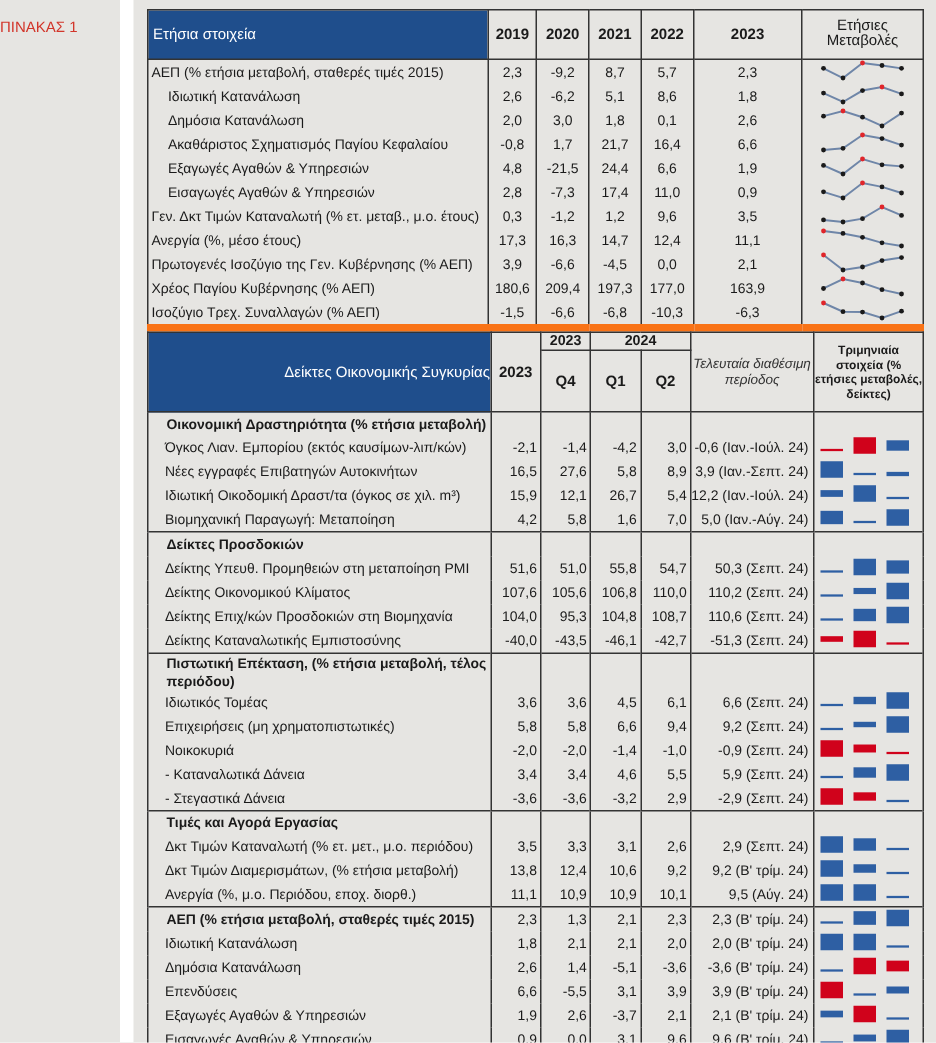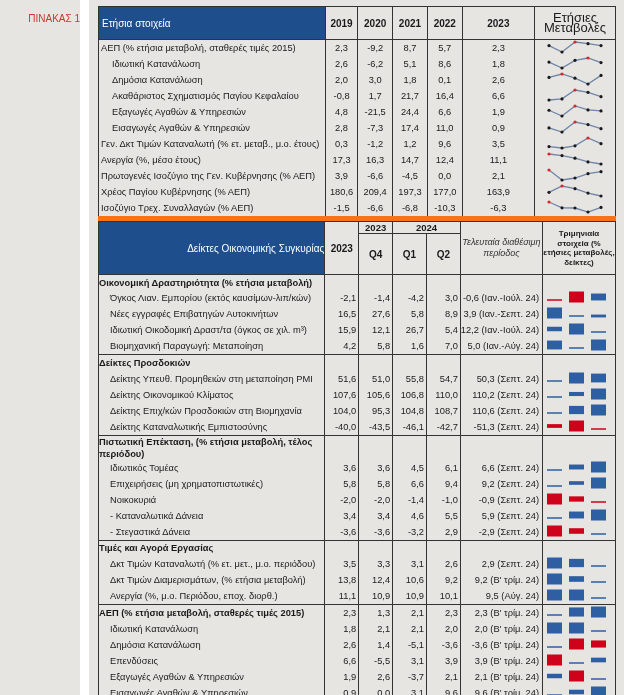--- a/index.html
+++ b/index.html
@@ -1,45 +1,45 @@
 <!DOCTYPE html>
 <html><head>
 <meta charset="utf-8">
 <style>
   html,body{margin:0;padding:0;}
   body{width:624px;height:695px;background:#fff;position:relative;overflow:hidden;
        font-family:"Liberation Sans",sans-serif;color:#1a1a1a;}
   .side{position:absolute;left:0;top:0;width:80px;height:695px;background:#e6e5e2;}
-  .side-title{position:absolute;left:0;width:80px;top:13px;text-align:right;
+  .side-title{position:absolute;left:0;width:80px;top:13px;text-align:left;
        font-size:10px;color:#d2352a;}
   .side-source{position:absolute;left:2px;width:76px;top:604px;text-align:center;
        font-size:9px;line-height:11px;color:#222;}
   .side-source .ul{text-decoration:underline wavy #d2352a;}
   .main{position:absolute;left:89px;top:0;width:535px;height:695px;background:#e6e5e2;}
 
   table{border-collapse:collapse;position:absolute;font-size:9.3px;}
   td,th{padding:0;white-space:nowrap;}
   
   #t1{left:98px;top:6px;width:518px;}
   #t1 th{height:32px;font-weight:bold;font-size:10px;border:1px solid #333;background:#e6e5e2;margin-top:12px;}
   #t1 th.blue{background:#1f4e8c;color:#fff;text-align:left;padding-left:3px;font-size:10px;font-weight:normal;}
-  #t1 th.spark-h{font-size:13px;line-height:10px;font-weight:normal;}
+  #t1 th.spark-h{font-size:10px;line-height:10px;font-weight:normal;}
   #t1 td{height:14.6px;border-left:1px solid #333;border-right:1px solid #333;text-align:center;}
   #t1 td.lbl{text-align:left;padding-left:2px;}
   #t1 td.lbl.ind{padding-left:13px;}
   #t1 tr:last-child td{border-bottom:5px solid #f97316;}
   #t1 td.sp{padding:0;}
   
   #t2{left:98px;top:221px;width:518px;}
   #t2 th{border:1px solid #333;font-weight:bold;font-size:10px;background:#e6e5e2;}
   #t2 th.blue{background:#1f4e8c;color:#fff;text-align:right;padding-left:3px;font-weight:normal;}
   #t2 th.it{font-style:italic;font-weight:normal;font-size:9px;line-height:11px;color:#333;}
   #t2 th.q{font-size:8px;line-height:9.5px;}
   #t2 td{height:15.4px;border-left:1px solid #333;border-right:1px solid #333;text-align:right;padding-right:2px;}
-  #t2 td.lbl{text-align:left;padding-left:0;padding-right:0;}
+  #t2 td.lbl{text-align:left;padding-left:12px;padding-right:0;}
   #t2 td.lbl.ind{padding-left:11px;}
   #t2 td.lbl.sec{font-weight:bold;}
   #t2 td.per{padding-right:3px;}
   #t2 tr.secrow td{border-top:1px solid #333;}
   #t2 tr:last-child td{border-bottom:1px solid #333;}
   #t2 td.bars{padding:0;text-align:left;}
   .wrap{white-space:normal !important;line-height:12px;}
 </style>
 </head>
 <body>

